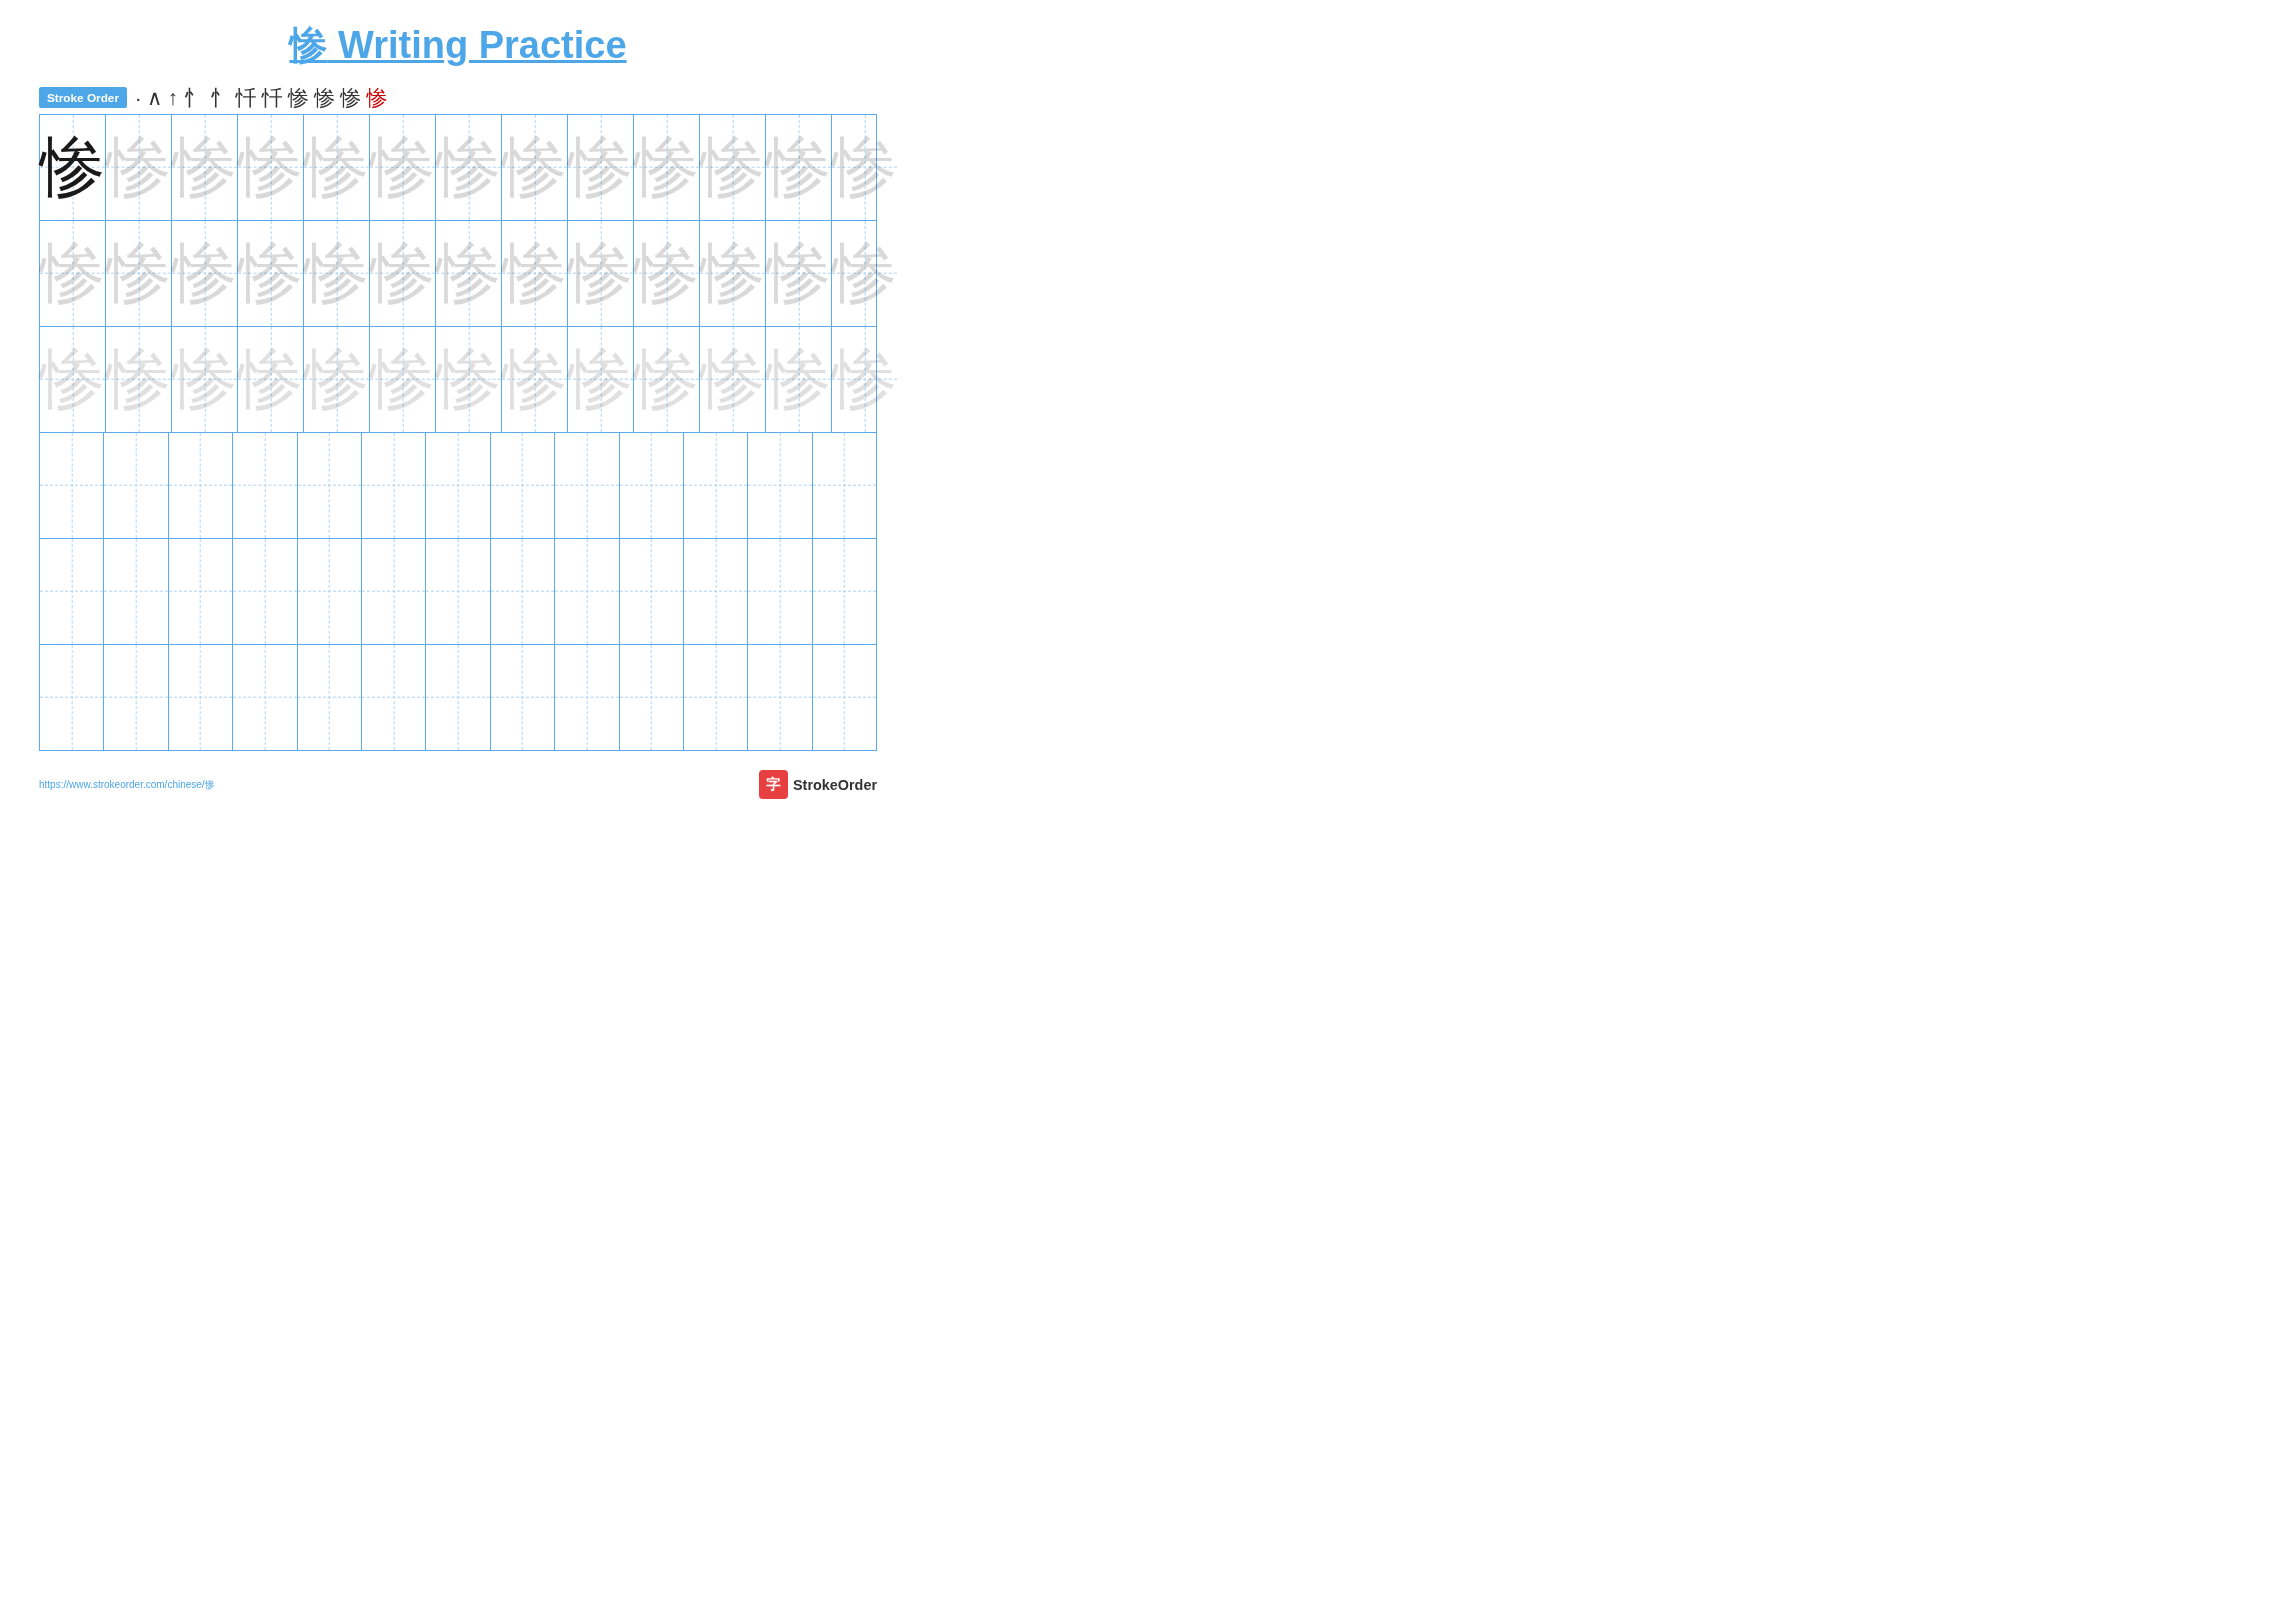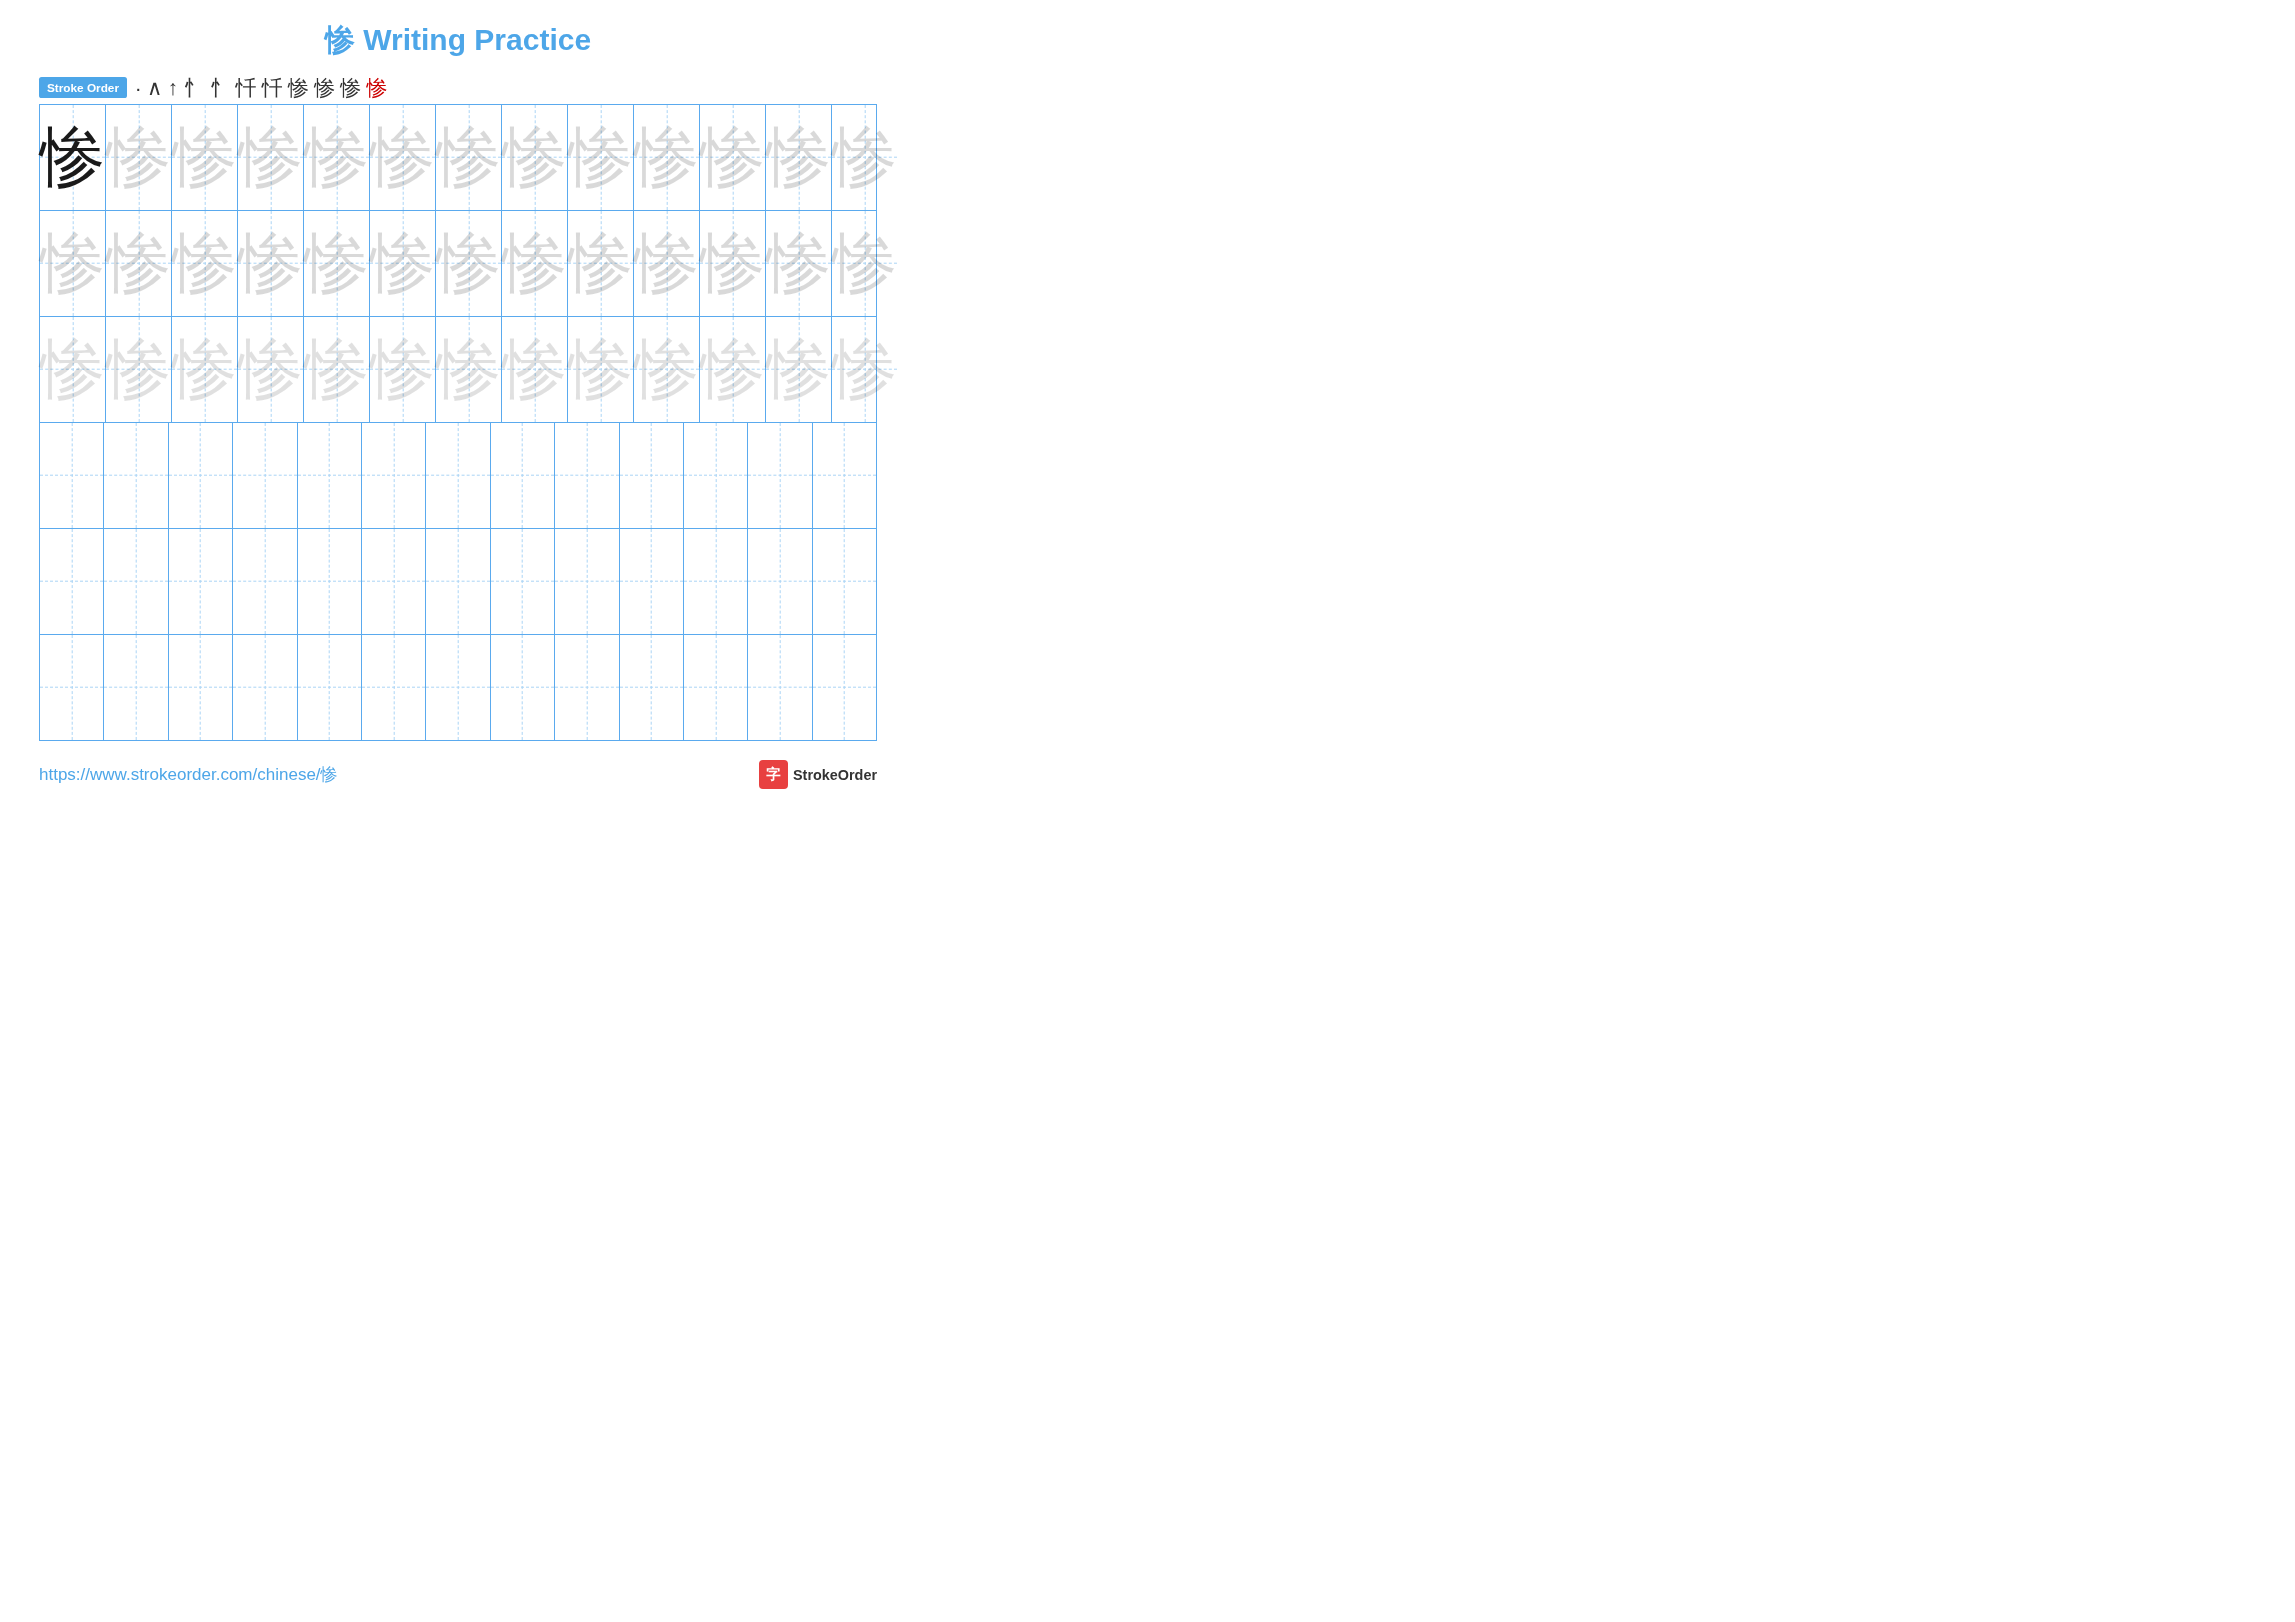--- a/index.html
+++ b/index.html
@@ -12,23 +12,24 @@
       position: relative;
       padding: 19.6px 39px;
     }
 
     
     .header {
       text-align: center;
       margin-bottom: 13px;
     }
     .header h1 {
-      font-size: 30px;
+      font-size: 38px;
       font-weight: bold;
       color: #4da6e8;
+      text-decoration: underline;
     }
     .header h1 .kanji {
       color: #4da6e8;
     }
 
     
     .stroke-order-row {
       display: flex;
       align-items: center;
       margin-bottom: 2px;
@@ -118,21 +119,21 @@
 
     
     .footer {
       display: flex;
       justify-content: space-between;
       align-items: center;
       margin-top: 19.6px;
     }
     .footer-url {
       color: #4da6e8;
-      font-size: 17px;
+      font-size: 10px;
     }
     .footer-logo {
       display: flex;
       align-items: center;
       gap: 5.2px;
       font-size: 14.4px;
       font-weight: bold;
       color: #333;
     }
     .footer-logo-icon {

